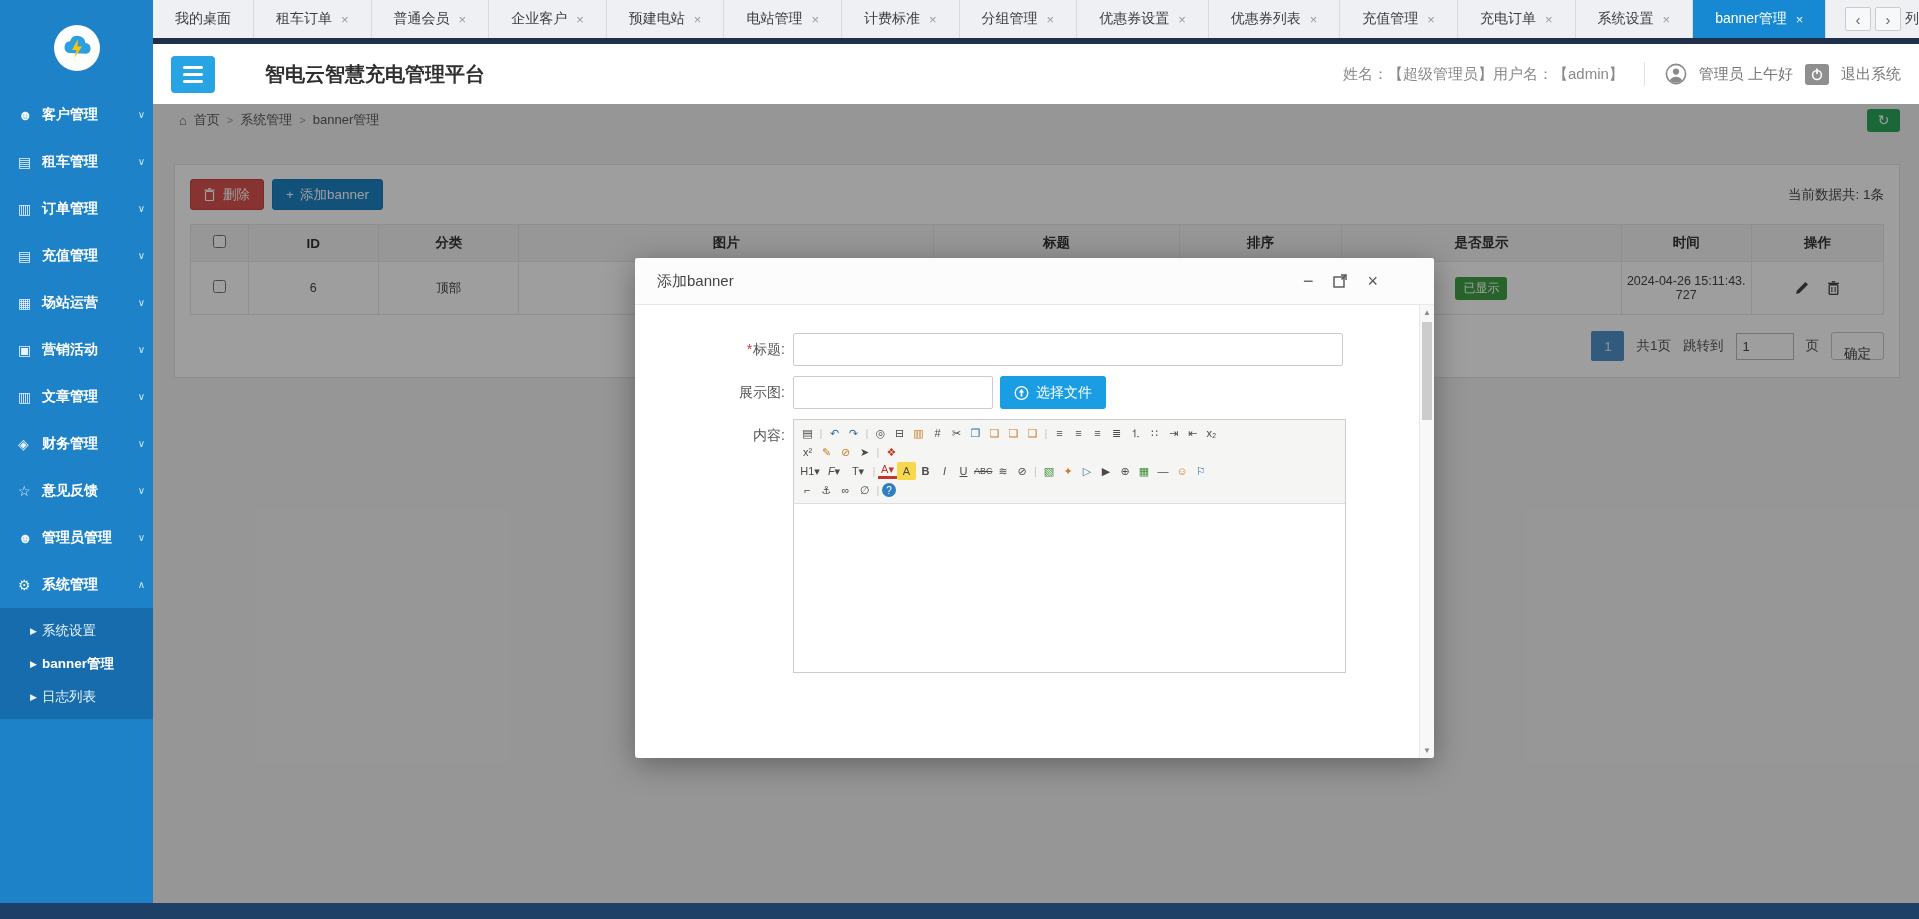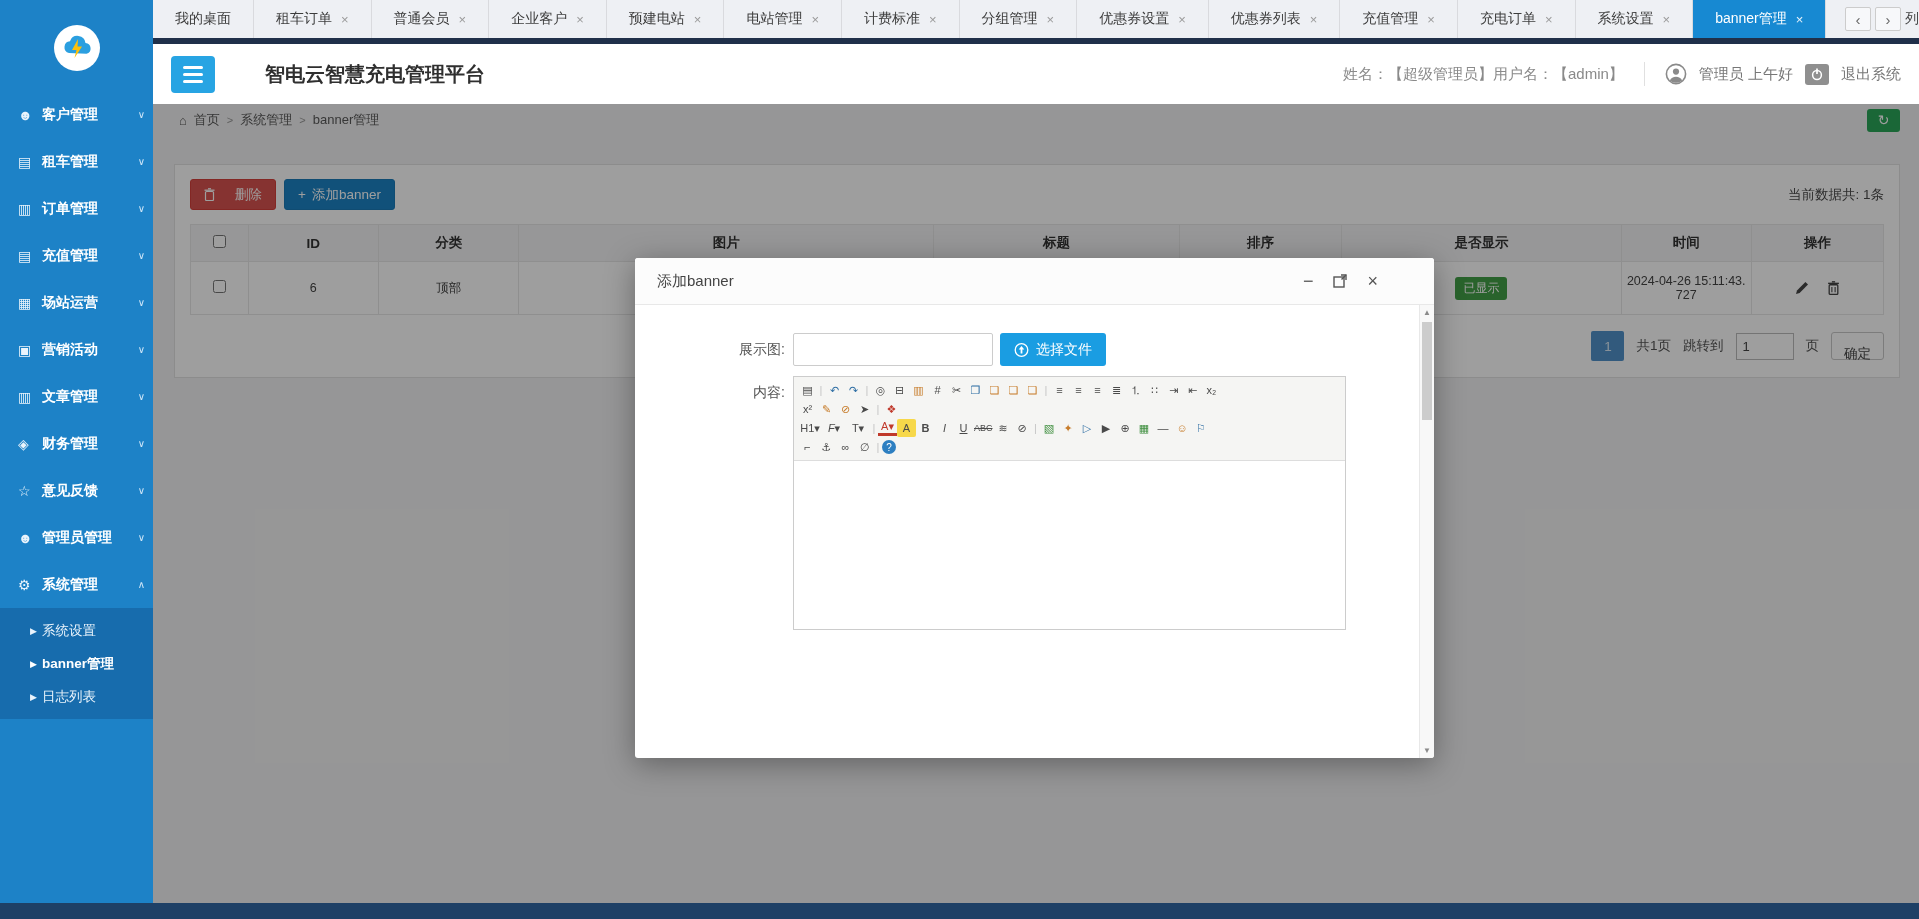--- a/index.html
+++ b/index.html
@@ -46,21 +46,21 @@
 
 
 .content { flex: 1; position: relative; background: #f3f3f4; overflow: hidden; }
 .crumbs { height: 32px; display: flex; align-items: center; padding: 0 19px 0 26px; font-size: 13px; color: #595959; gap: 7px; }
 .crumb-link { cursor: pointer; }
 .crumb-sep { color: #999; font-size: 11px; }
 .refresh-btn { margin-left: auto; width: 33px; height: 23px; background: #2aa65a; border: none; border-radius: 3px; color: #fff; font-size: 14px; line-height: 1; cursor: pointer; }
 
 .panel { position: absolute; left: 21px; right: 19px; top: 60px; background: #fff; border: 1px solid #e2e2e2; padding: 14px 15px 16px; }
 .ptools { display: flex; align-items: center; margin-bottom: 14px; }
-.btn-del { height: 31px; padding: 12px 13px; background: #d9534f; border: 1px solid #d43f3a; color: #fff; font-size: 13.5px; border-radius: 3px; cursor: pointer; display: flex; align-items: center; gap: 20px; }
+.btn-del { height: 31px; padding: 12px 13px; background: #d9534f; border: 1px solid #d43f3a; color: #fff; font-size: 13.5px; border-radius: 3px; cursor: pointer; display: flex; align-items: center; gap: 8px; }
 .btn-add { height: 31px; padding: 0 13px; background: #1c84c6; border: 1px solid #1a7bb9; color: #fff; font-size: 13.5px; border-radius: 3px; cursor: pointer; margin-left: 8px; display: flex; align-items: center; gap: 6px; }
 .total { margin-left: auto; font-size: 13.5px; color: #4a4a4a; }
 
 table.grid { width: 100%; border-collapse: collapse; table-layout: fixed; }
 .grid th { background: #f4f4f5; border: 1px solid #e7e7e7; height: 37px; font-size: 13.5px; color: #333; font-weight: bold; text-align: center; }
 .grid td { border: 1px solid #e7e7e7; height: 53px; font-size: 12.5px; color: #444; text-align: center; word-break: break-all; padding: 2px; }
 .badge-ok { display: inline-block; background: #43a047; color: #fff; font-size: 12px; padding: 3px 8px; border-radius: 3px; }
 .op-btn { background: none; border: none; cursor: pointer; margin: 0 7px; vertical-align: middle; }
 
 .pager { display: flex; align-items: center; justify-content: flex-end; gap: 12px; margin-top: 16px; font-size: 13.5px; color: #555; }
@@ -424,20 +424,24 @@
                 <rect x="1" y="3" width="10" height="10" fill="none" stroke="#555" stroke-width="1.4"></rect>
                 <polyline points="8,1 13,1 13,6" fill="none" stroke="#555" stroke-width="1.4"></polyline>
                 <line x1="13" y1="1" x2="8.5" y2="5.5" stroke="#555" stroke-width="1.4"></line>
               </svg>
             </button>
             <button class="m-ctrl">×</button>
           </div>
         </div>
         <div class="m-body">
           <div class="frow">
+            <label><em class="req">*</em><span>标题:</span></label>
+            <input class="inp fctl" style="">
+          </div>
+          <div class="frow">
             <label><span>展示图:</span></label>
             <span class="fctl">
               <input class="inp inp-sm" style="">
               <button class="btn-file">
                 <svg width="15" height="14" viewBox="0 0 15 14">
                   <circle cx="7.5" cy="7" r="6.3" fill="none" stroke="#fff" stroke-width="1.3"></circle>
                   <polygon points="7.5,3 10.3,6.5 8.4,6.5 8.4,10.5 6.6,10.5 6.6,6.5 4.7,6.5" fill="#fff"></polygon>
                 </svg>
                 <span>选择文件</span>
               </button>

